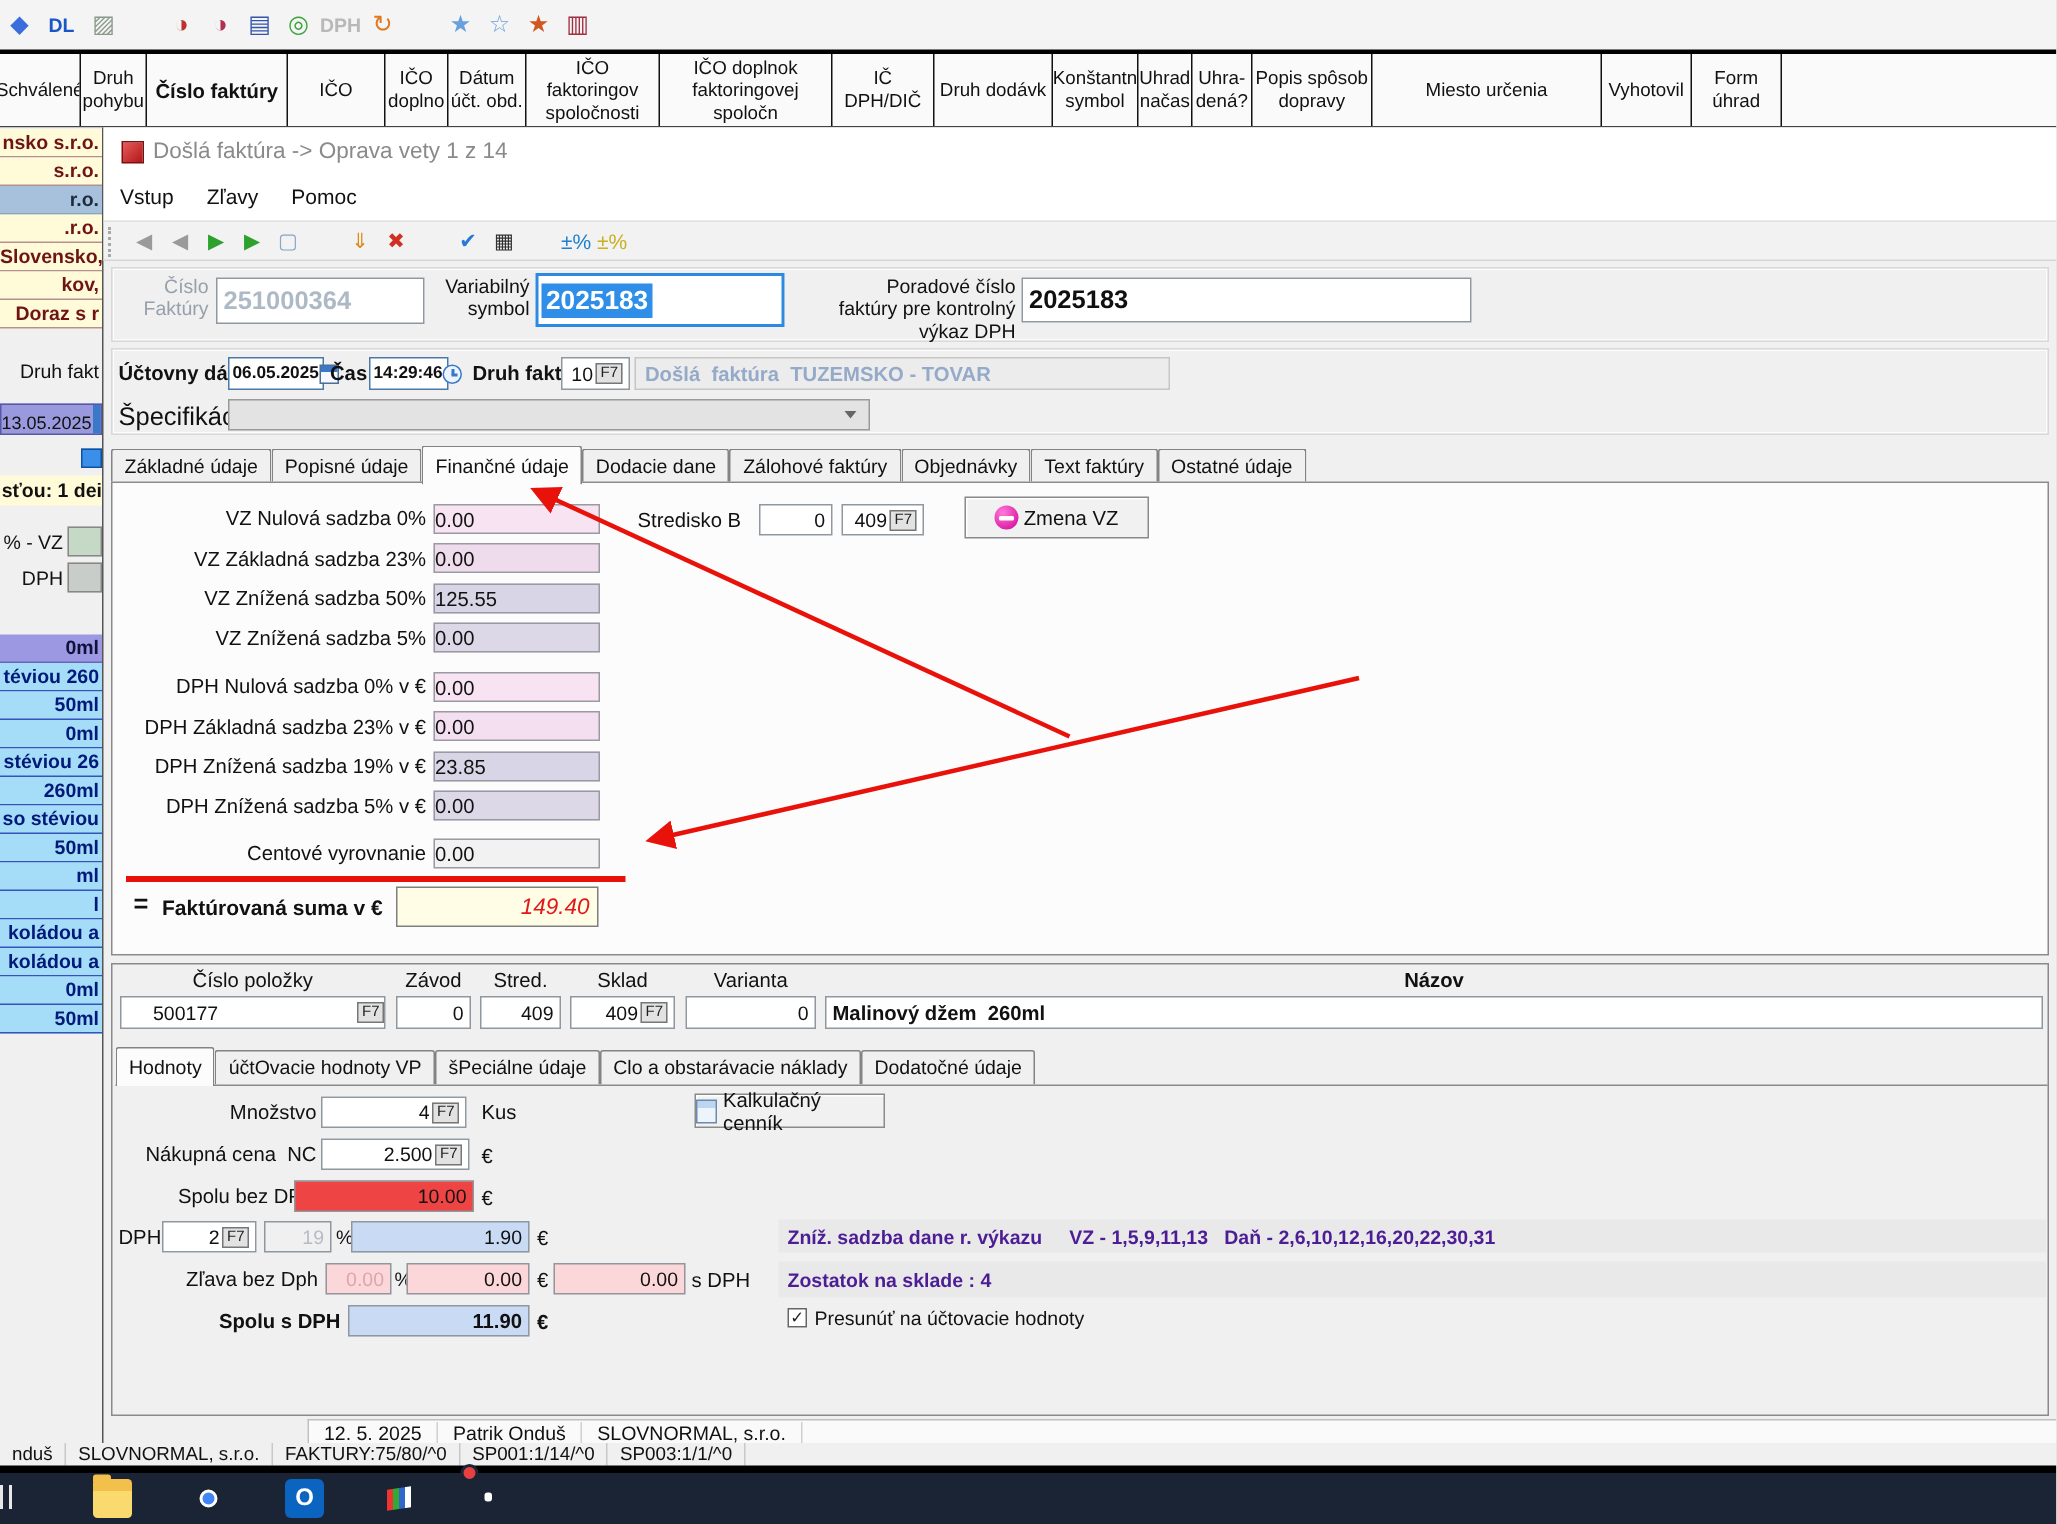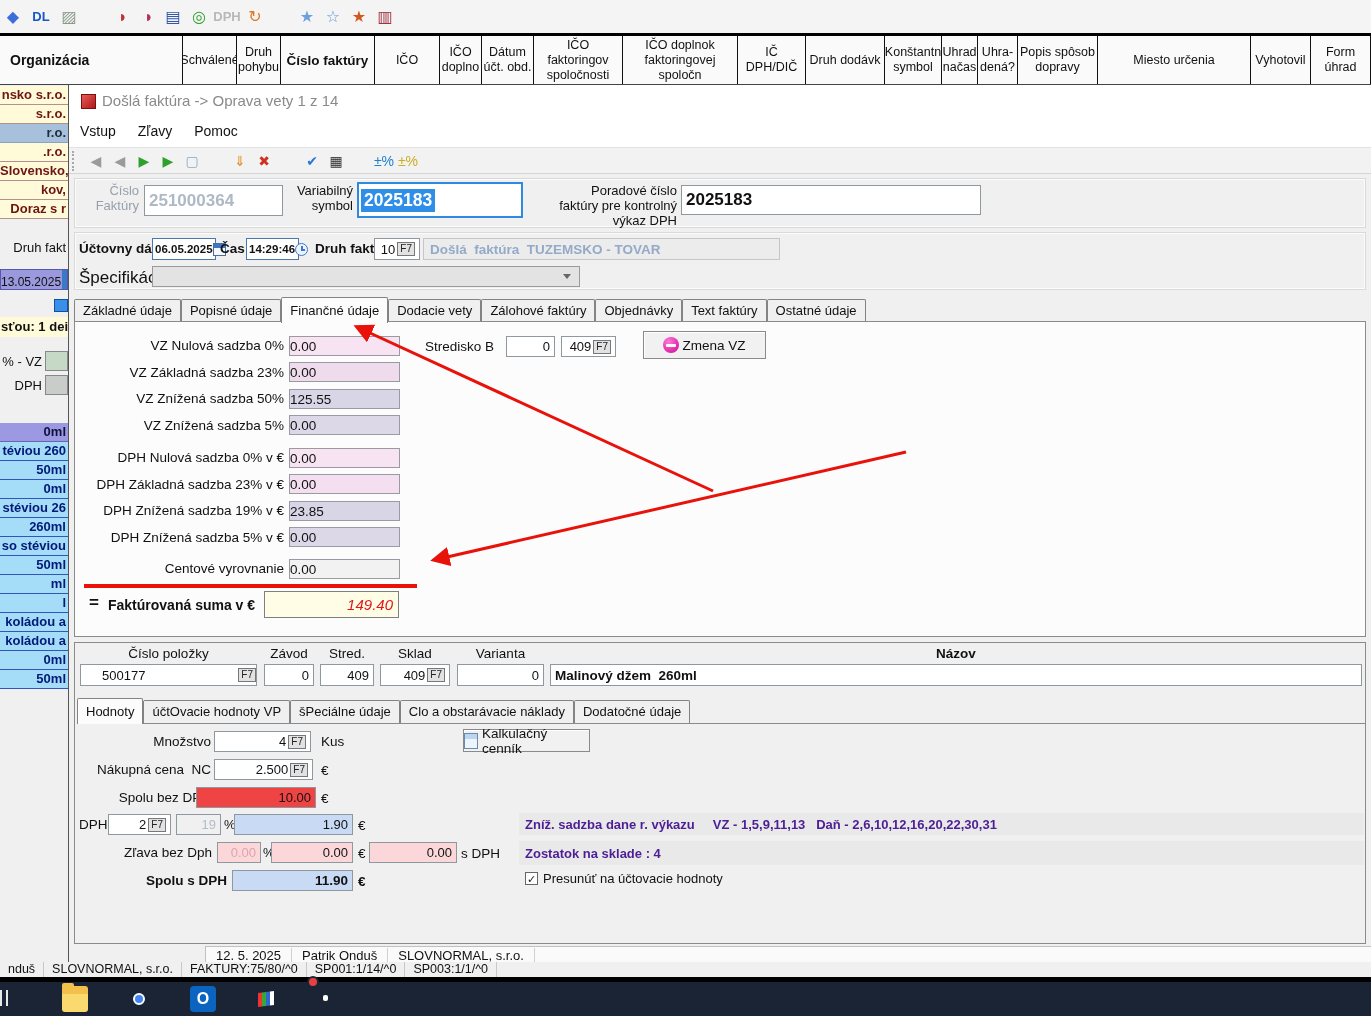--- a/index.html
+++ b/index.html
@@ -130,21 +130,20 @@
       <span class="tb-ic sep"></span>
       <span class="tb-ic" style="color: rgb(106, 160, 220);">★</span>
       <span class="tb-ic" style="color: rgb(106, 160, 220);">☆</span>
       <span class="tb-ic" style="color: rgb(208, 88, 32);">★</span>
       <span class="tb-ic" style="color: rgb(160, 48, 64);">▥</span>
       <span class="tb-ic sep"></span>
     </div>
 
   <div class="abs grid-header">
 
-  <div class="gh-cell left" style="width: 183px;">Organizácia</div>
       <div class="gh-cell" style="width: 54px;">Schválené</div>
       <div class="gh-cell" style="width: 44px;">Druh pohybu</div>
       <div class="gh-cell boldc" style="width: 94px;">Číslo faktúry</div>
       <div class="gh-cell" style="width: 65px;">IČO</div>
       <div class="gh-cell" style="width: 42px;">IČO doplno</div>
       <div class="gh-cell" style="width: 52px;">Dátum účt. obd.</div>
       <div class="gh-cell" style="width: 89px;">IČO faktoringov spoločnosti</div>
       <div class="gh-cell" style="width: 115px;">IČO doplnok faktoringovej spoločn</div>
       <div class="gh-cell" style="width: 68px;">IČ DPH/DIČ</div>
       <div class="gh-cell" style="width: 79px;">Druh dodávk</div>
@@ -269,21 +268,21 @@
       <div class="abs dropdown" style="left:77px;top:33px;width:428px;height:21px;">
         <span class="chev"></span>
       </div>
     </div>
 
     <div class="abs tabs" style="left:5px;top:213px;">
 
     <div class="tab">Základné údaje</div>
         <div class="tab">Popisné údaje</div>
         <div class="tab active">Finančné údaje</div>
-        <div class="tab">Dodacie vety</div>
+        <div class="tab">Dodacie dane</div>
         <div class="tab">Zálohové faktúry</div>
         <div class="tab">Objednávky</div>
         <div class="tab">Text faktúry</div>
         <div class="tab">Ostatné údaje</div>
       </div>
 
     <div class="abs tabcontent" style="left:5px;top:236px;width:1292px;height:316px;">
       <div class="abs" style="left:2px;top:13px;">
 
       <div class="fin-row">

